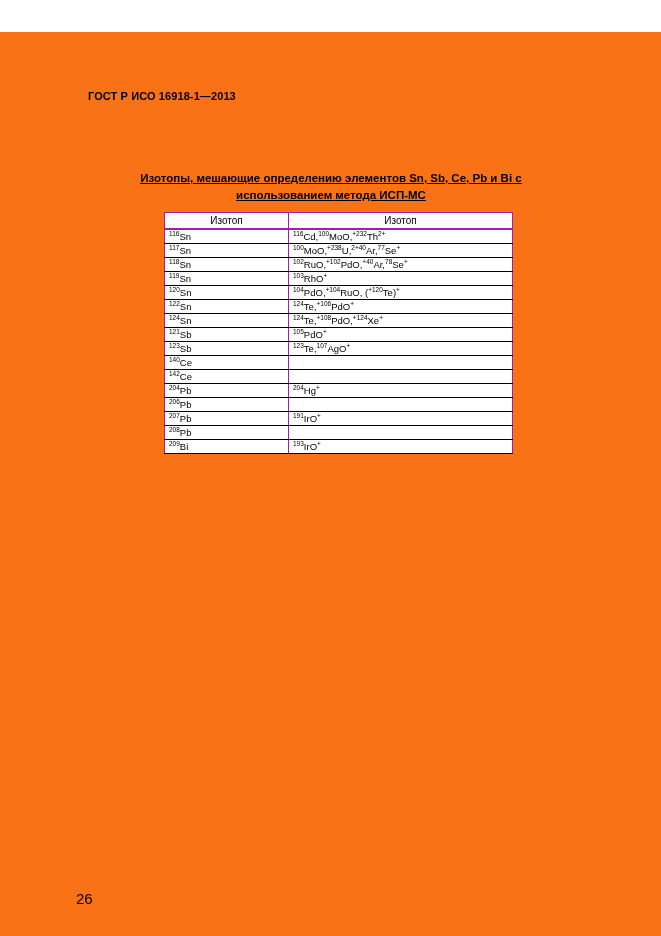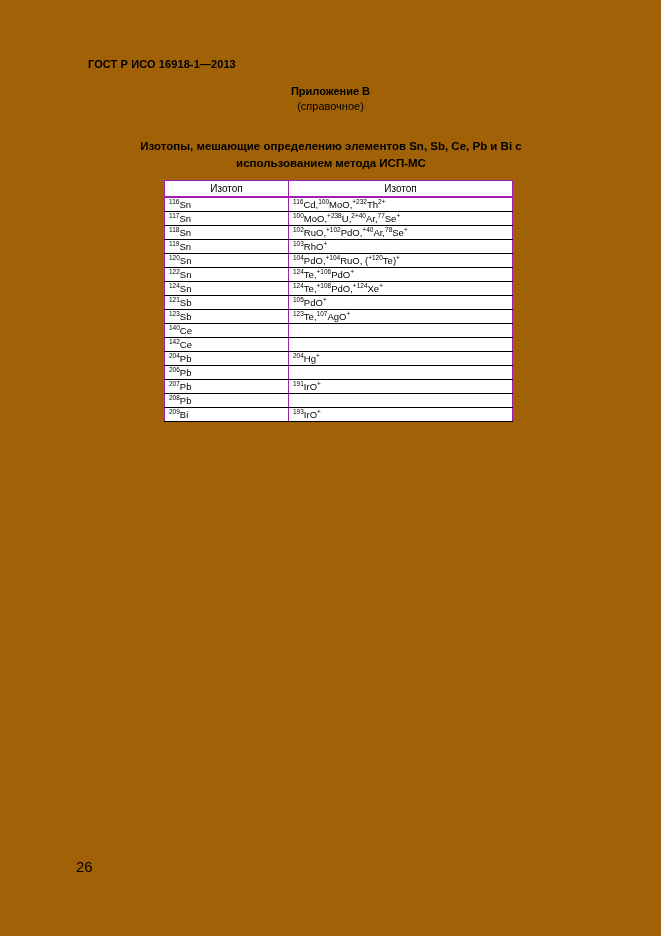--- a/index.html
+++ b/index.html
@@ -13,21 +13,22 @@
     height: 936px;
     position: relative;
     font-family: "Liberation Sans", sans-serif;
     color: #000000;
     overflow: hidden;
   }
 
   .page {
     position: absolute;
     inset: 0;
-    background: #a16207;
+    background: #f97316;
+    margin-top: 32px;
   }
 
   
   .doc-header {
     position: absolute;
     left: 88px;
     top: 58px;
     font-size: 11px;
     font-weight: bold;
     letter-spacing: 0.1px;
@@ -56,20 +57,21 @@
   
   .main-title {
     position: absolute;
     left: 96px;
     width: 470px;
     top: 138px;
     text-align: center;
     font-size: 11.5px;
     font-weight: bold;
     line-height: 17px;
+    text-decoration: underline;
   }
 
   
   .table-wrap {
     position: absolute;
     left: 164px;
     top: 180px;
     width: 348px;
   }
   table.isotope-table {
@@ -123,24 +125,20 @@
     font-size: 15px;
   }
 </style>
 </head>
 <body>
 
 <div class="page">
 
   <div class="doc-header">ГОСТ Р ИСО 16918-1—2013</div>
 
-  <div class="annex-block">
-    <div class="annex-title">Приложение В</div>
-    <div class="annex-sub">(справочное)</div>
-  </div>
 
   <div class="main-title">
     <div>Изотопы, мешающие определению элементов Sn, Sb, Ce, Pb и Bi с</div>
     <div>использованием метода ИСП-МС</div>
   </div>
 
   <div class="table-wrap">
     <table class="isotope-table">
       <colgroup>
         <col class="col-isotope">

